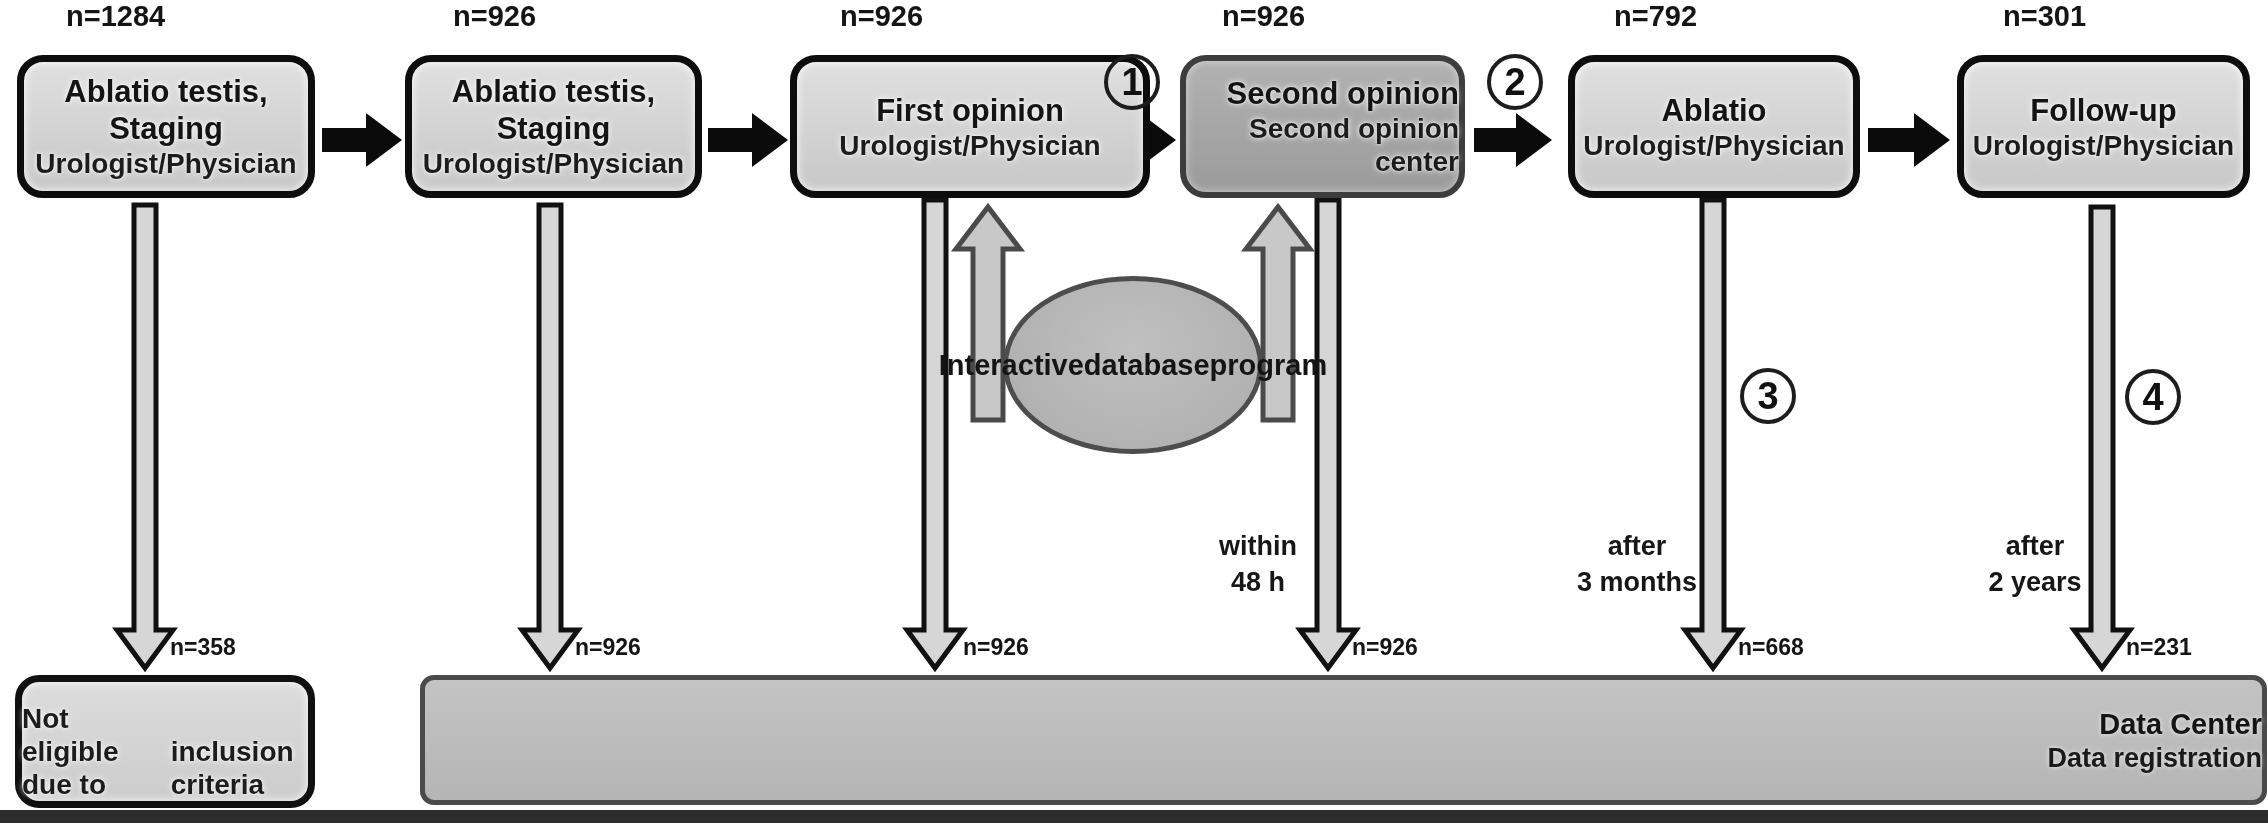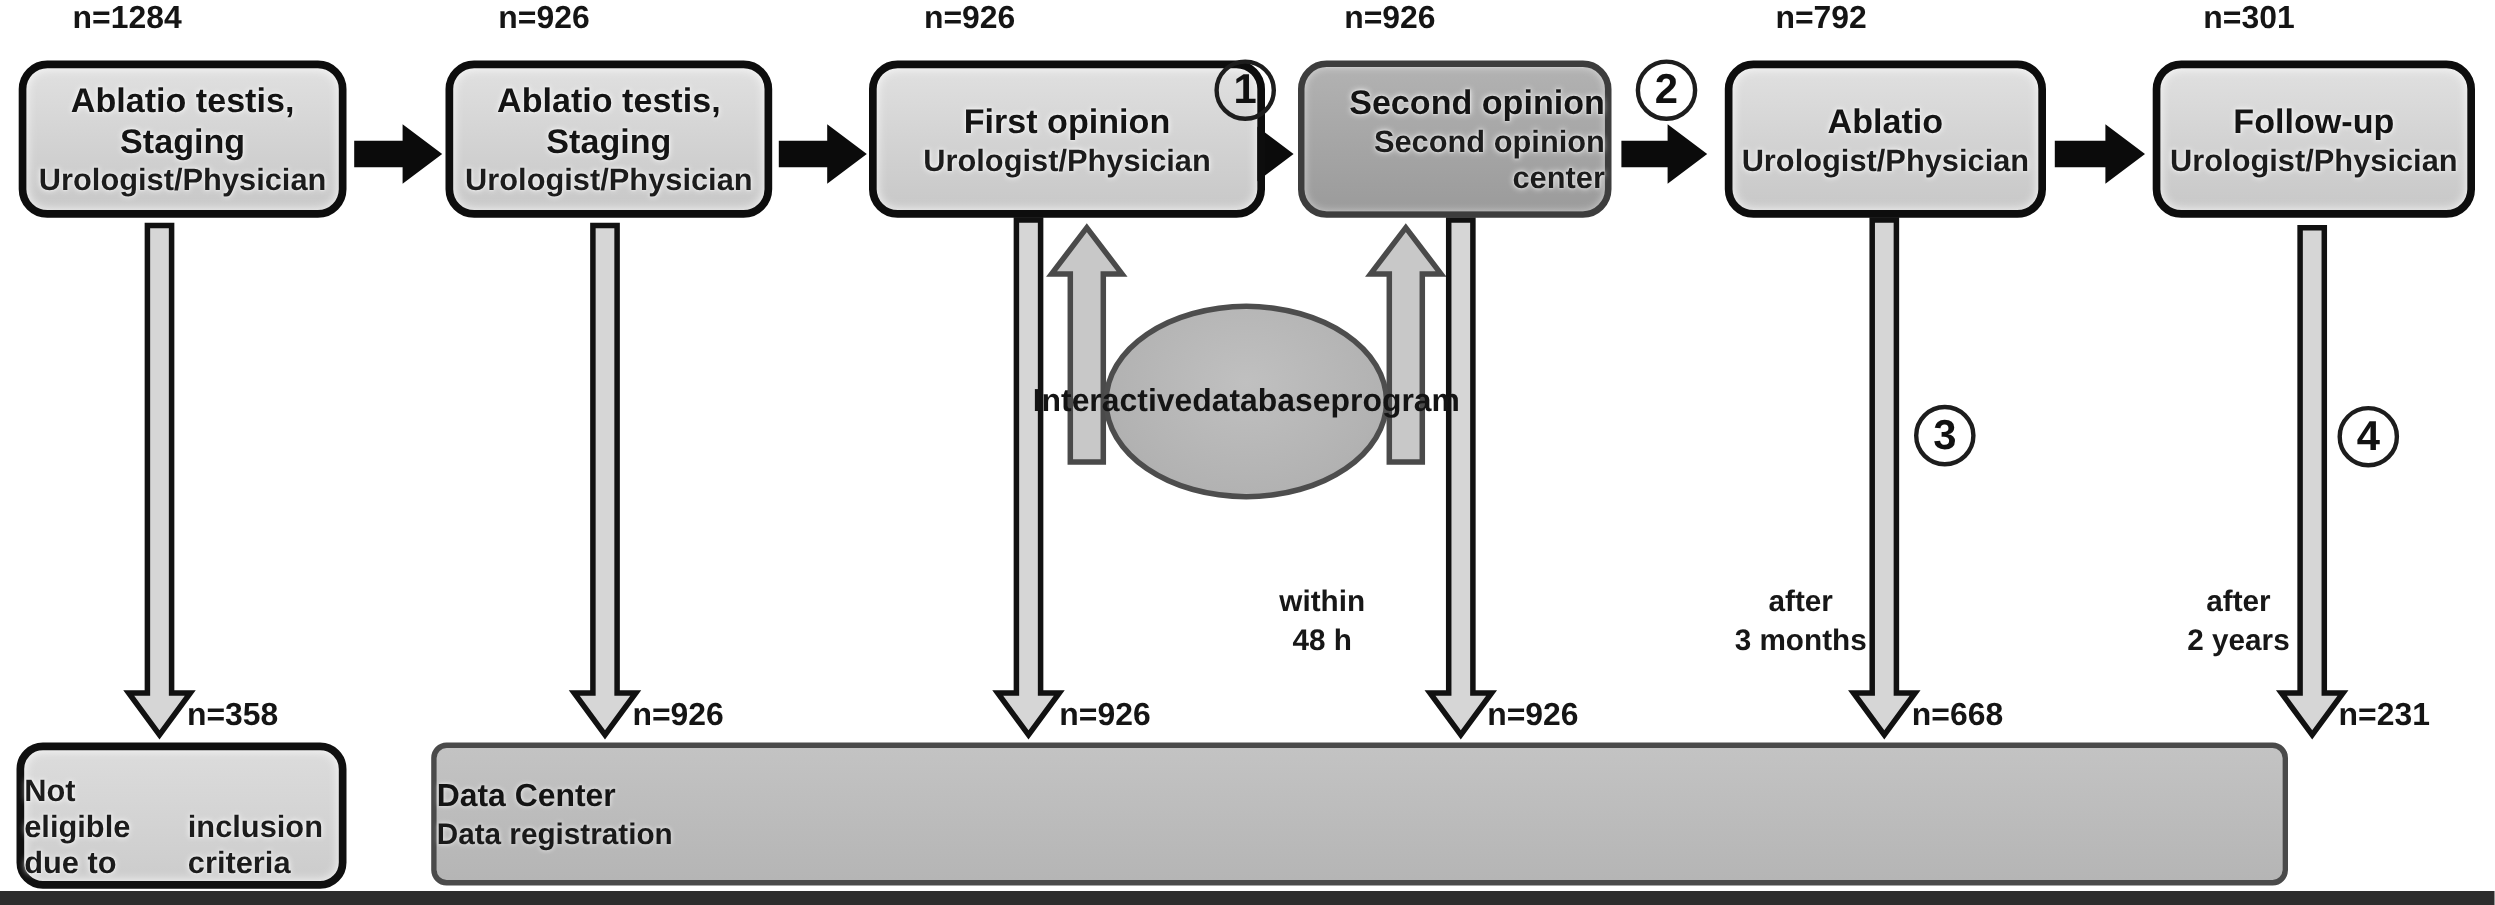--- a/index.html
+++ b/index.html
@@ -53,35 +53,35 @@
   .el-line{font-size:29px;font-weight:bold;line-height:36px;color:#141414;}
 
   
   .note{
     width:170px;top:528px;text-align:center;font-size:27px;font-weight:bold;
     line-height:36px;color:#171717;z-index:4;
   }
 
   
   .nout{
-    top:634px;height:32px;font-size:29px;font-weight:bold;color:#151515;z-index:4;white-space:nowrap;
+    top:634px;height:32px;font-size:23px;font-weight:bold;color:#151515;z-index:4;white-space:nowrap;
   }
 
   
   .noelig{
     left:15px;top:675px;width:300px;height:133px;border:7px solid #101010;border-radius:24px;
     background:linear-gradient(180deg,#dcdcdc,#cccccc);
     box-shadow:inset 0 0 10px rgba(255,255,255,.9);
     display:flex;flex-direction:row;justify-content:center;align-items:flex-end;
     z-index:2;box-sizing:border-box;
   }
   .datacenter{
-    left:392px;top:675px;width:1688px;height:130px;border:5px solid #4a4a4a;border-radius:14px;
+    left:420px;top:675px;width:1847px;height:130px;border:5px solid #4a4a4a;border-radius:14px;
     background:linear-gradient(180deg,#c3c3c3,#b5b5b5);
-    display:flex;flex-direction:column;justify-content:center;align-items:flex-start;
+    display:flex;flex-direction:column;justify-content:center;align-items:flex-end;
     z-index:2;box-sizing:border-box;
   }
   .dc-title{font-size:29px;font-weight:bold;line-height:36px;color:#141414;
             text-shadow:0 0 5px rgba(255,255,255,.8);}
   .dc-sub{font-size:27px;font-weight:bold;line-height:33px;color:#1a1a1a;
           text-shadow:0 0 5px rgba(255,255,255,.8);}
   .bottom-rule{
     left:0;top:810px;width:2268px;height:13px;background:#2d2d2d;z-index:2;
   }
 </style>
@@ -156,21 +156,21 @@
   <div class="abs stepc" style="left:2125px;top:369px">
     <span>4</span>
   </div>
 
   <div class="abs ellipse">
     <span class="el-line">Interactive</span>
     <span class="el-line">database</span>
     <span class="el-line">program</span>
   </div>
 
-  <div class="abs note" style="left:1117px">
+  <div class="abs note" style="left:1173px">
     <div>within</div>
     <div>48 h</div>
   </div>
   <div class="abs note" style="left:1552px">
     <div>after</div>
     <div>3 months</div>
   </div>
   <div class="abs note" style="left:1950px">
     <div>after</div>
     <div>2 years</div>

